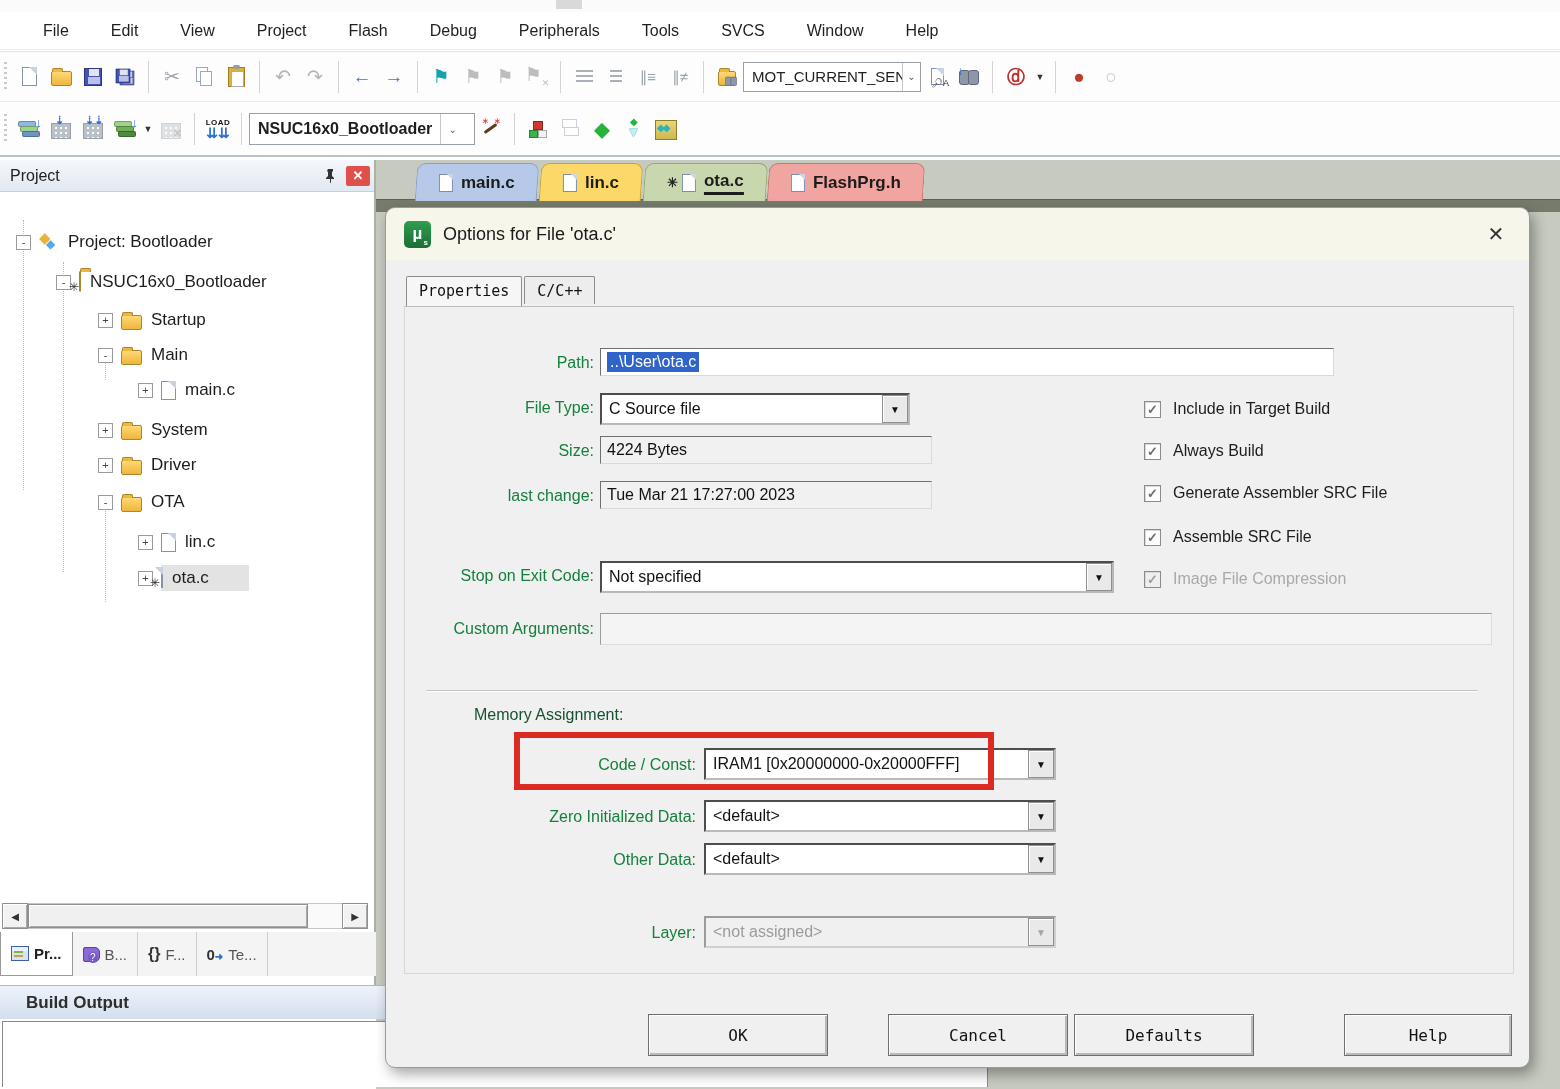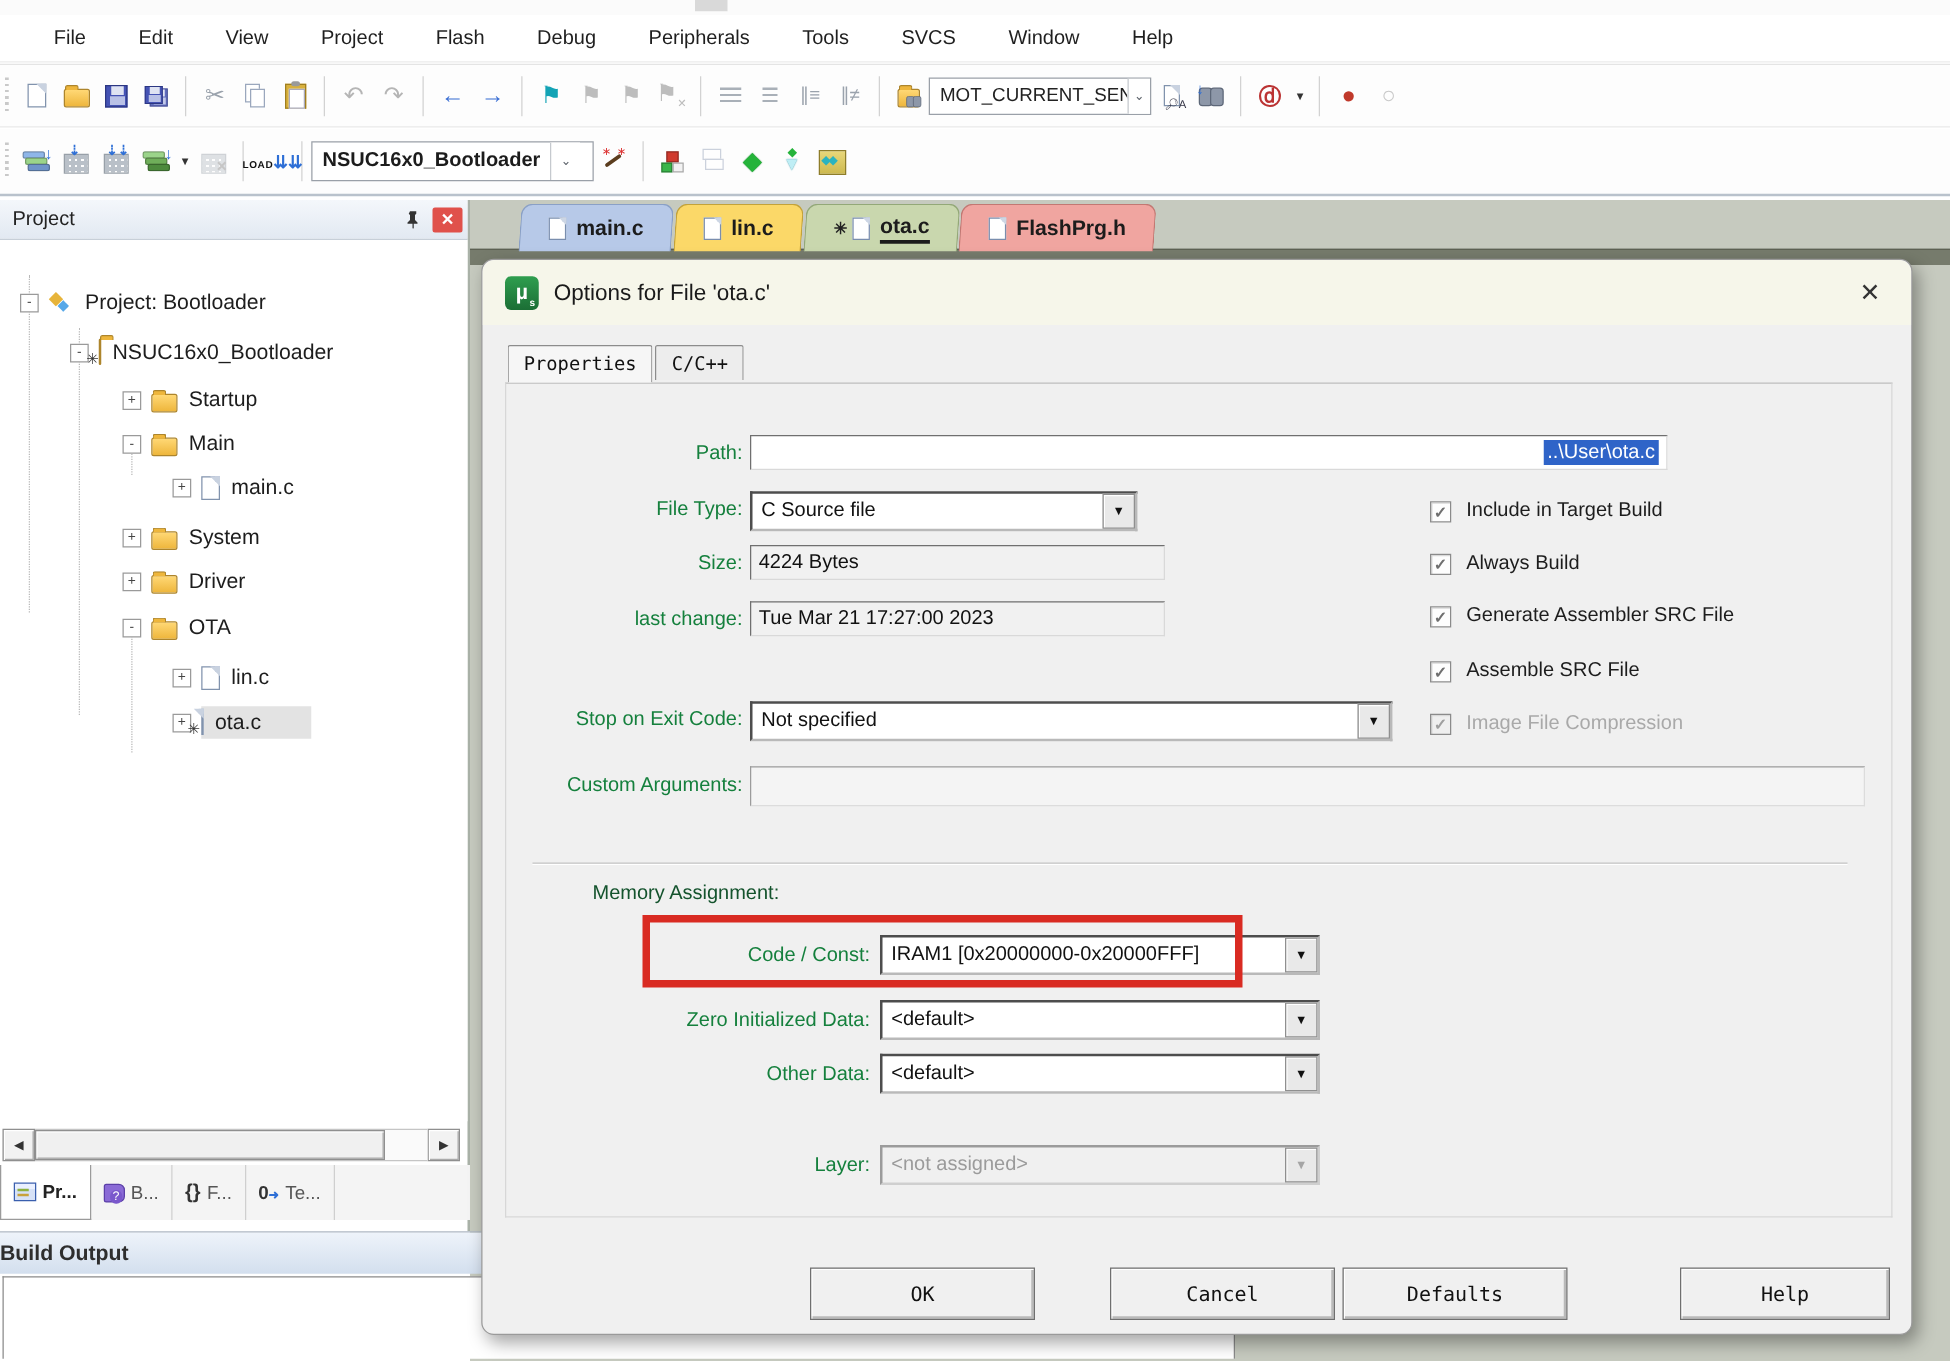--- a/index.html
+++ b/index.html
@@ -57,21 +57,21 @@
   .i-chipstack { position:relative; width:22px; height:20px; }
   .i-chipstack i { position:absolute; width:18px; height:6px; border-radius:2px; border:1px solid rgba(0,0,0,.25); }
   .i-chipstack .c1 { background:#8fb6e8; left:0; top:2px; }
   .i-chipstack .c2 { background:#9bd48a; left:2px; top:7px; }
   .i-chipstack .c3 { background:#6f94c9; left:4px; top:12px; }
   .i-chipstack .arr { position:absolute; right:-2px; top:-4px; color:#2e6fd6; font-size:13px; font-weight:bold; border:none; background:none; width:auto; height:auto; }
   .i-grid { width:20px; height:16px; margin-top:4px;
             background:repeating-linear-gradient(90deg,#b9c0c8 0 3px, transparent 3px 5px),
                        repeating-linear-gradient(#b9c0c8 0 3px, transparent 3px 5px); border:1px solid #98a0a8; }
   .i-grid.gray { opacity:.45; }
-  .i-load { display:flex; align-items:flex-end; line-height:1; }
+  .i-load { display:flex; flex-direction:column; align-items:center; line-height:1; }
   .i-load b { font-size:8px; color:#111; letter-spacing:.5px; }
   .i-load span { color:#2e6fd6; font-size:14px; font-weight:bold; margin-top:-1px; }
   .i-cube { width:20px; height:18px; position:relative; margin-top:2px; }
   .i-cube i { position:absolute; border:1px solid rgba(0,0,0,.3); }
   .i-cube .r { width:10px; height:9px; background:#d03a2e; left:5px; top:0; }
   .i-cube .g { width:9px; height:8px; background:#3ab54a; left:1px; top:9px; }
   .i-cube .w { width:9px; height:8px; background:#f2f2f2; left:10px; top:9px; }
   .i-diamond { color:#25b33a; font-size:20px; line-height:1; text-shadow:0 0 1px #0a7a1d; }
   .i-funnel { position:relative; width:20px; height:20px; }
   .i-funnel::before { content:"▼"; position:absolute; left:2px; top:4px; color:#bfeef5; font-size:15px; text-shadow:0 0 1px #2a8a9a; }
@@ -137,21 +137,21 @@
   .etab.t-pink { background:#f0a5a0; border-color:#c27873; }
   .etab .tpage { width:14px; height:18px; background:#fff; border:1px solid #7a8eae; position:relative; }
   .etab .tpage::after { content:""; position:absolute; right:-1px; top:-1px; border:3px solid #cdd6e4;
                         border-left-color:transparent; border-bottom-color:transparent; }
   .etab .ulabel { border-bottom:3px solid #1c1c1c; padding-bottom:1px; }
   .star { font-size:13px; color:#222; margin-right:-4px; }
 
   
   .bo-header { position:absolute; left:0; top:985px; width:990px; height:34px; z-index:2;
                background:linear-gradient(#eef3fa,#d3dfee); border-top:1px solid #aeb8c4; display:flex; align-items:center; }
-  .bo-title { font-size:17px; font-weight:bold; color:#2e2e2e; padding-left:0; }
+  .bo-title { font-size:17px; font-weight:bold; color:#2e2e2e; padding-left:26px; }
   .bo-body { position:absolute; left:2px; top:1021px; width:986px; height:66px; background:#fff;
              border:1px solid #8a8a8a; border-bottom:none; z-index:2; }
 
   
   .dialog { position:absolute; left:385px; top:207px; width:1145px; height:861px; background:#f0f0f0;
             border:1px solid #9a9a9a; border-radius:10px; box-shadow:4px 6px 14px rgba(0,0,0,.35); z-index:10; overflow:hidden; }
   .dlg-titlebar { height:52px; background:#f6f6ea; display:flex; align-items:center; padding:0 18px; border-radius:10px 10px 0 0; }
   .uv-icon { width:27px; height:27px; background:linear-gradient(#2f9e4f,#1b6e35); border-radius:5px; color:#fff;
              display:flex; align-items:center; justify-content:center; font-size:17px; font-weight:bold; margin-right:12px; position:relative; }
   .uv-icon i { font-style:normal; } .uv-icon .s { position:absolute; right:3px; bottom:1px; font-size:8px; }
@@ -524,21 +524,21 @@
       <span class="dlg-close">✕</span>
     </div>
 
     <div class="dtabs">
       <span class="dtab active">Properties</span>
       <span class="dtab">C/C++</span>
     </div>
     <div class="dlg-frame"></div>
 
     <div class="flabel" style="left:10px; top:146px; width:198px;">Path:</div>
-    <div class="tfield" style="left:214px; top:140px; width:734px; height:28px;justify-content:flex-end;">
+    <div class="tfield" style="left:214px; top:140px; width:734px; height:28px;">
       <span class="sel-text">..\User\ota.c</span>
     </div>
 
     <div class="flabel" style="left:10px; top:191px; width:198px;">File Type:</div>
     <div class="dcombo" style="left:214px; top:185px; width:310px; height:32px;">
       <span class="val">C Source file</span>
       <span class="btn-drop">▼</span>
     </div>
 
     <div class="flabel" style="left:10px; top:234px; width:198px;">Size:</div>

